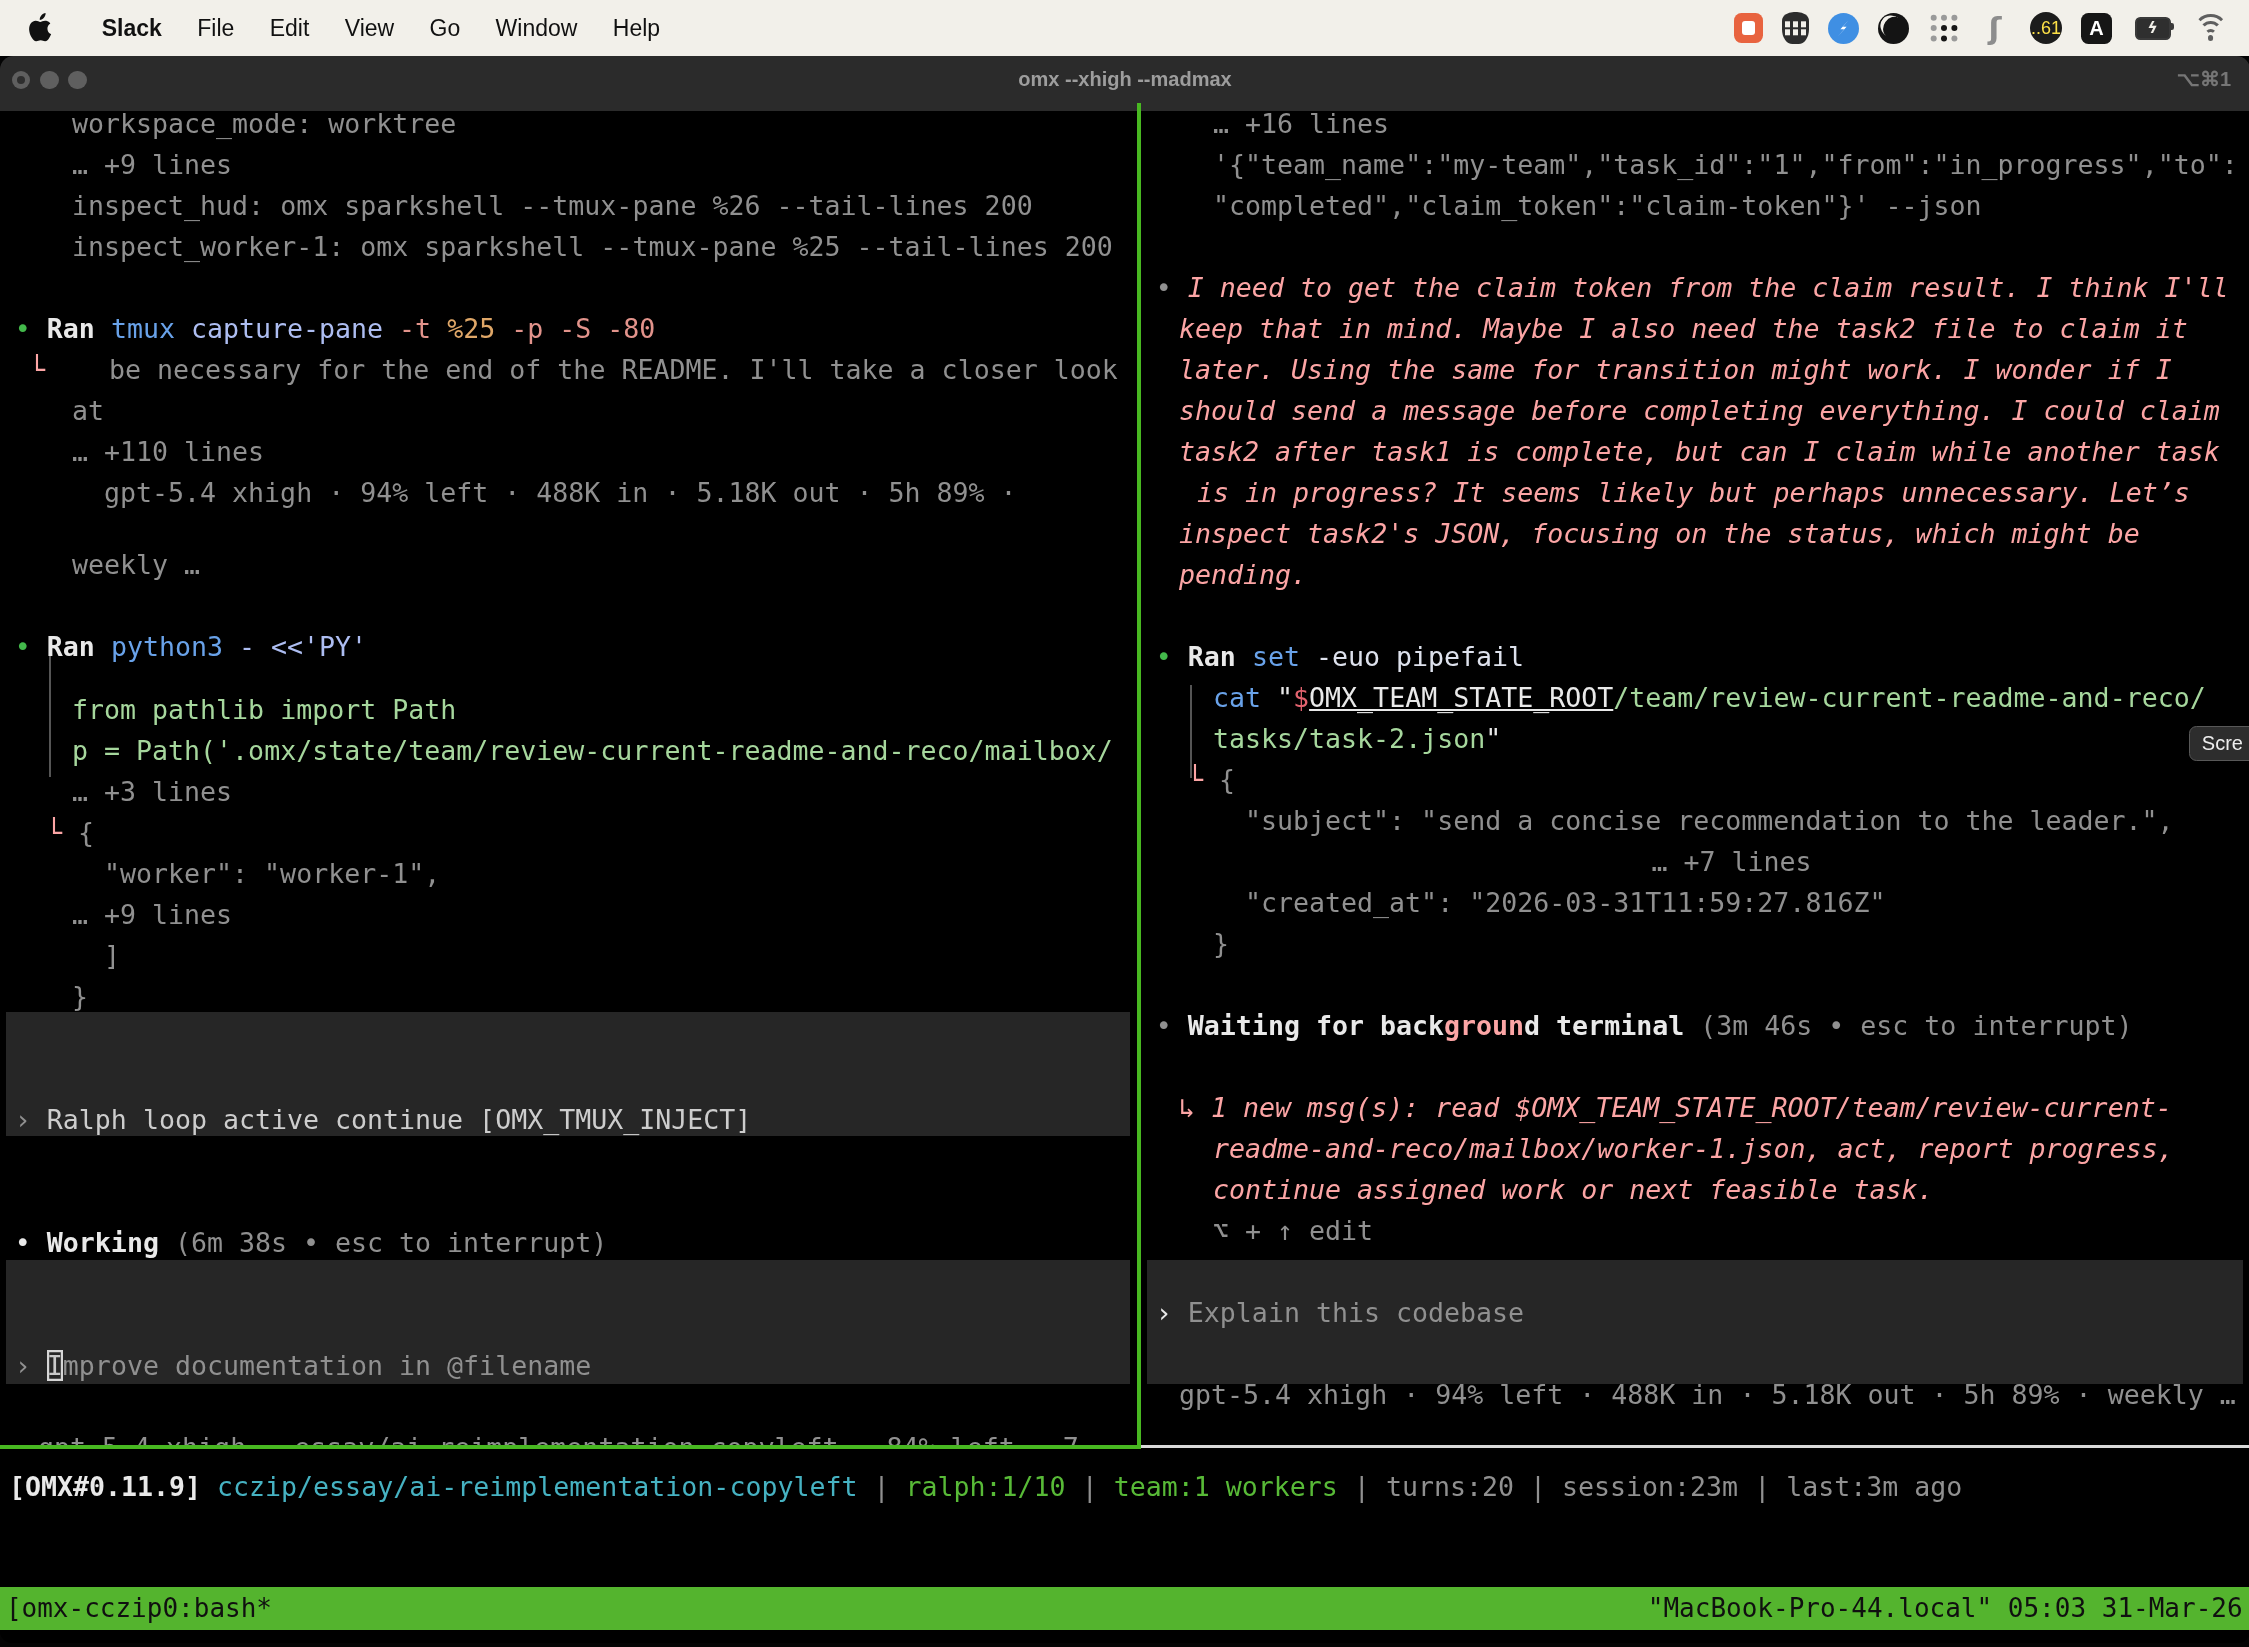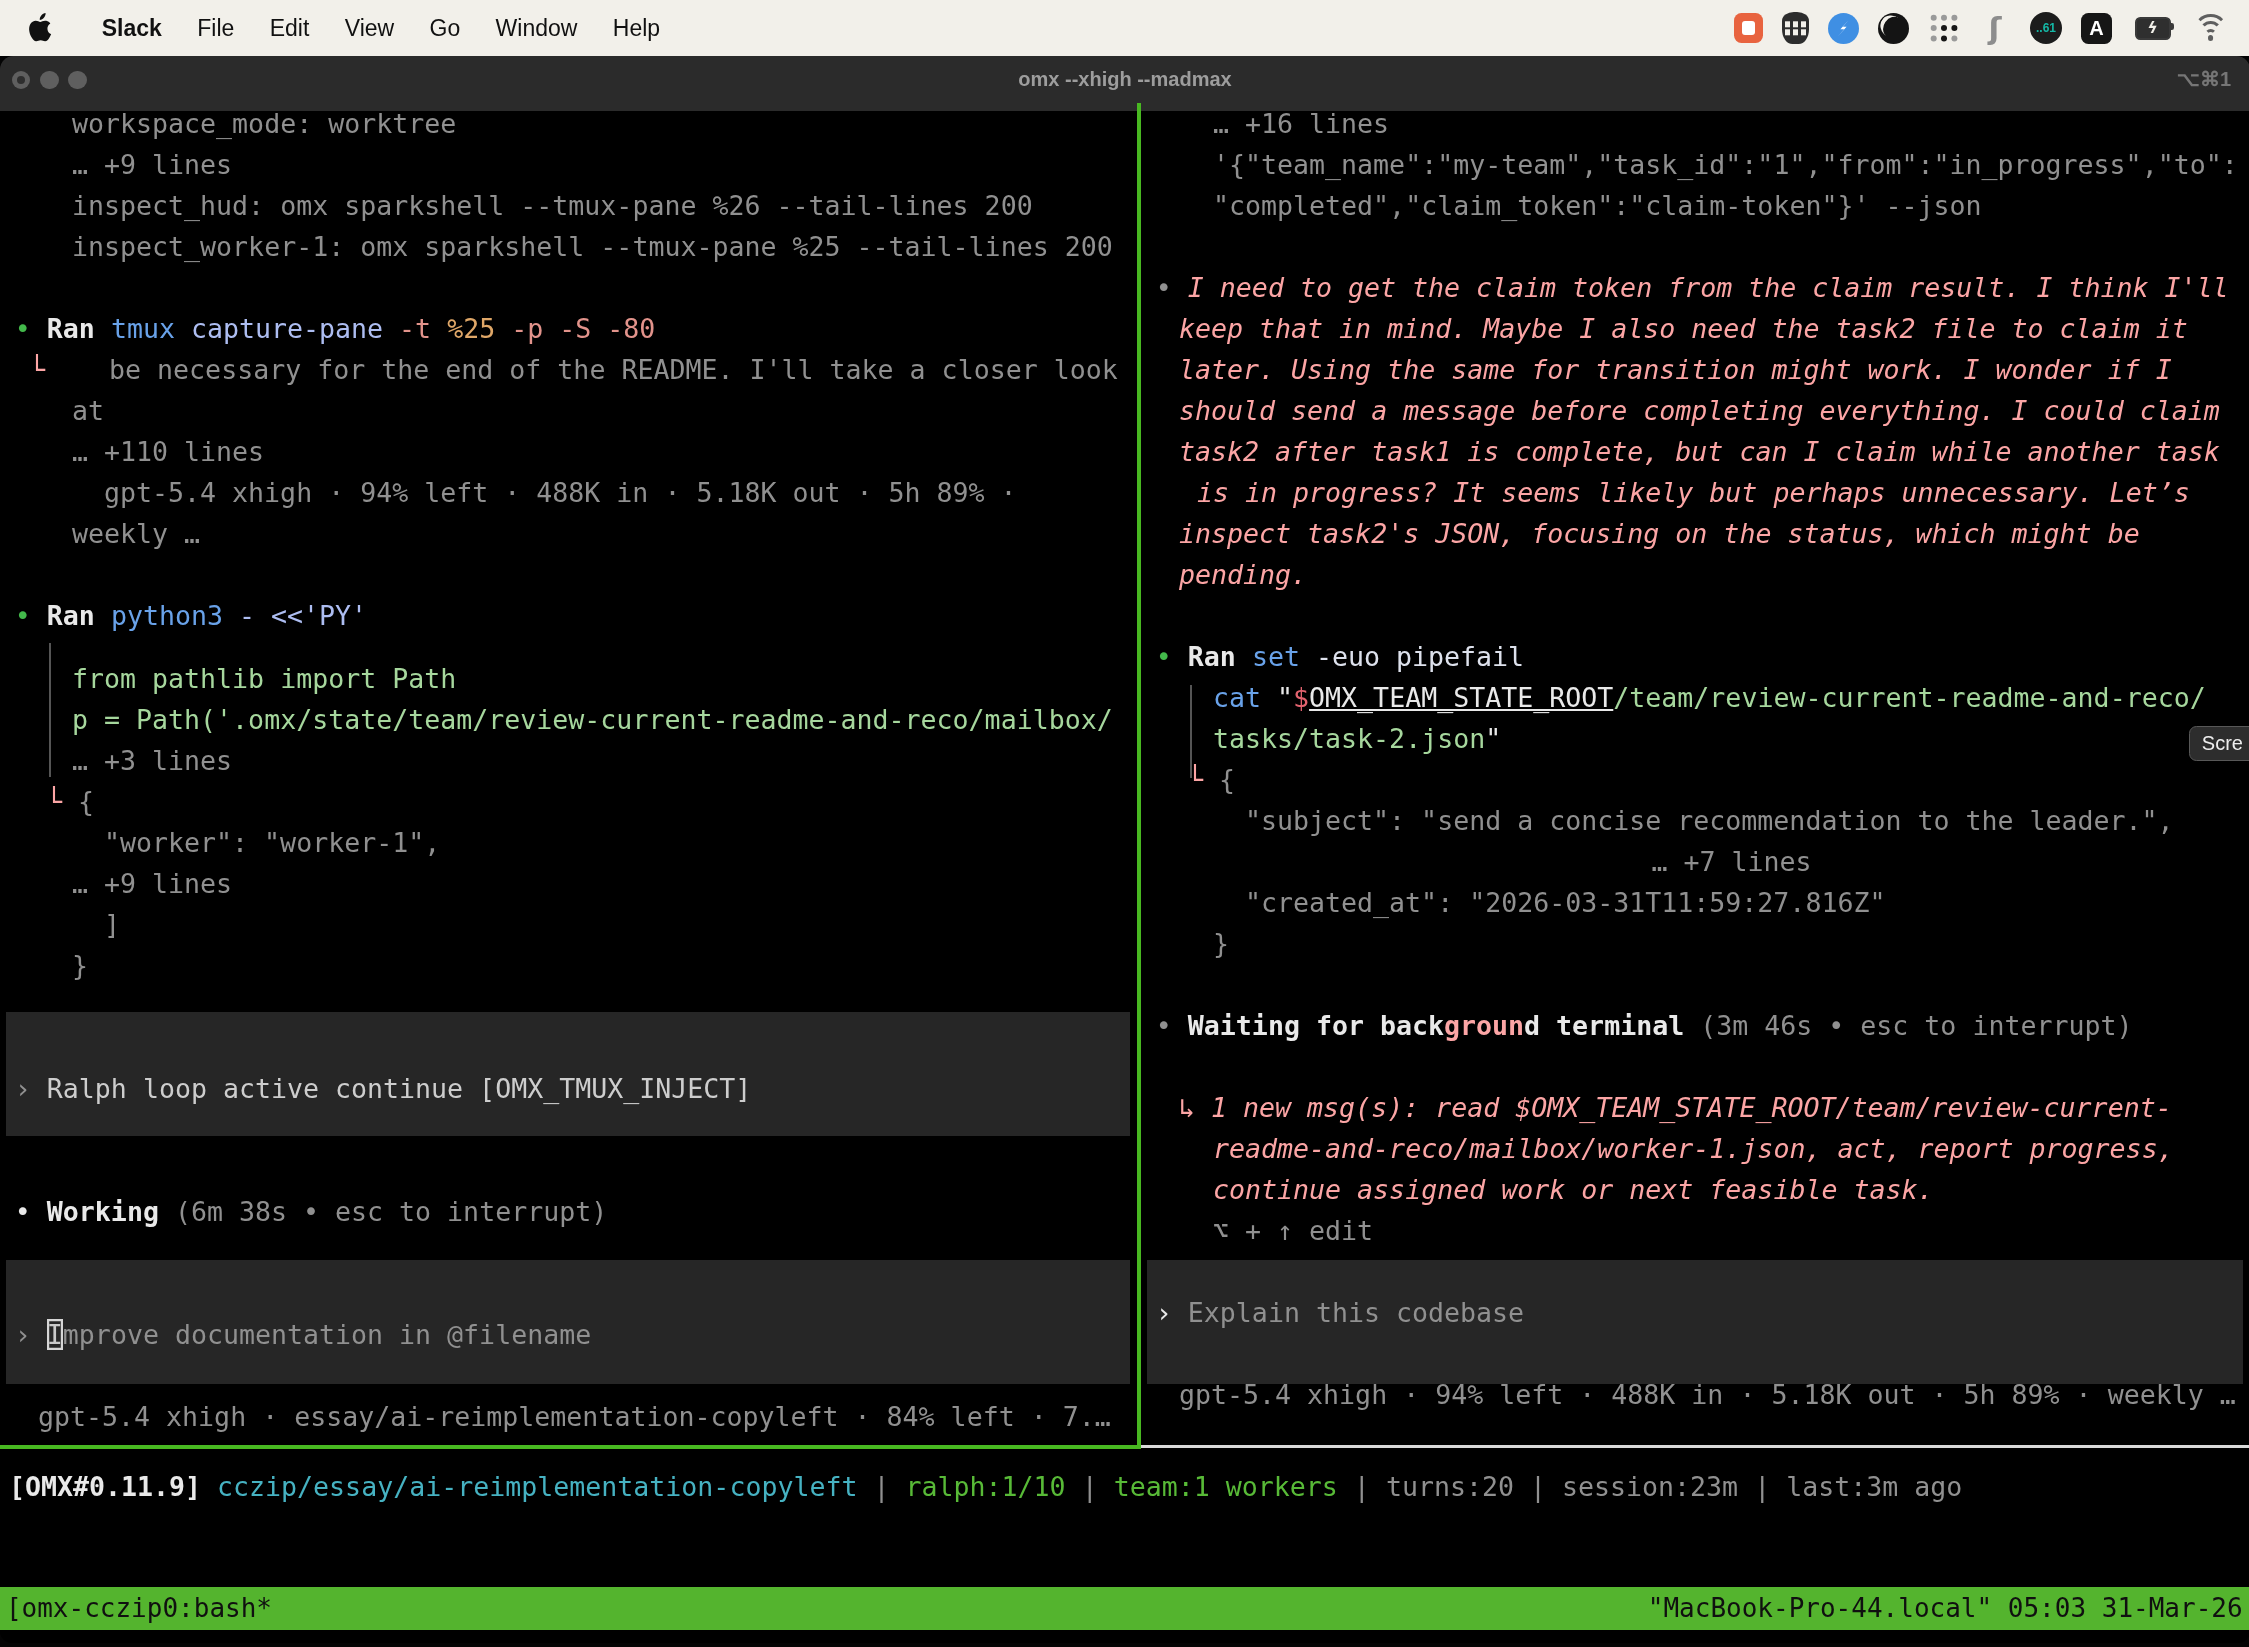--- a/index.html
+++ b/index.html
@@ -18,21 +18,21 @@
   .shield-grid-icon{width:26.6px;height:32px;background:#2d2d2d;border-radius:11.8px 11.8px 10.3px 10.3px / 8.9px 8.9px 14.8px 14.8px;}
   .shield-grid-icon i{display:block;width:5.2px;height:5.2px;background:#f2f0ea;box-shadow:8px 0 #f2f0ea,-8px 0 #f2f0ea,0 8px #f2f0ea,8px 8px #f2f0ea,-8px 8px #f2f0ea;transform:translateY(-3.7px);}
   .bolt-app-icon{width:31px;height:31px;border-radius:50%;background:#3f8fe3;}
   .bolt-app-icon i{display:block;width:10.3px;height:16px;background:#fff;clip-path:polygon(100% 0,20% 58%,55% 58%,0 100%,80% 42%,45% 42%);}
   .crescent-app-icon{width:31px;height:31px;border-radius:50%;background:#141414;overflow:hidden;}
   .crescent-app-icon i{display:block;width:22px;height:22px;border-radius:50%;border-left:4.4px solid #f2f0ea;transform:rotate(35deg) translateX(-1.5px);}
   .dots-grid-icon i{display:block;width:6.6px;height:6.6px;border-radius:50%;background:#9a9a9a;
     box-shadow:10.3px 0 #9a9a9a,20.7px 0 #9a9a9a,0 10.3px #9a9a9a,10.3px 10.3px #161616,20.7px 10.3px #161616,0 20.7px #9a9a9a,10.3px 20.7px #161616,20.7px 20.7px #9a9a9a;transform:translate(-10.3px,-10.3px);}
   .s-hook-icon b{font-size:31px;color:#8d8d8d;font-weight:bold;font-family:"DejaVu Sans", sans-serif;}
   .badge-61-icon{width:32px;height:32px;border-radius:50%;background:#1c1c1c;}
-  .badge-61-icon b{color:#14b8a6;font-size:12px;font-weight:bold;}
+  .badge-61-icon b{color:#fde047;font-size:18px;font-weight:normal;}
   .a-app-icon{width:31px;height:31px;border-radius:7.4px;background:#161616;}
   .a-app-icon b{color:#fff;font-size:20px;font-weight:bold;}
   .battery-charging-icon{width:43px;}
   .battery-charging-icon i{position:relative;display:flex;align-items:center;justify-content:center;width:32px;height:19px;border:2.2px solid #3a3a3a;border-radius:5.2px;background:#2f2f2f;}
   .battery-charging-icon i:after{content:"";position:absolute;right:-5.9px;top:4.4px;width:3.7px;height:7.4px;background:#3a3a3a;border-radius:0 2.2px 2.2px 0;}
   .battery-charging-icon b{color:#f2f0ea;font-size:15.5px;font-family:"DejaVu Sans", sans-serif;}
   .wifi-icon{width:35px;height:28px;}
   .wifi-icon u{position:absolute;left:50%;transform:translateX(-50%);border:3.7px solid transparent;border-top-color:#5f5f5f;border-radius:50%;}
   .wifi-icon u:nth-of-type(1){width:29.5px;height:29.5px;top:0px;}
   .wifi-icon u:nth-of-type(2){width:17.7px;height:17.7px;top:7.4px;}
@@ -145,21 +145,21 @@
           <div class="ln" style="padding-left: 72px;"><span class="c-gy">workspace_mode: worktree</span></div>
           <div class="ln" style="padding-left: 72px;"><span class="c-gy">… +9 lines</span></div>
           <div class="ln" style="padding-left: 72px;"><span class="c-gy">inspect_hud: omx sparkshell --tmux-pane %26 --tail-lines 200</span></div>
           <div class="ln" style="padding-left: 72px;"><span class="c-gy">inspect_worker-1: omx sparkshell --tmux-pane %25 --tail-lines 200</span></div>
           <div class="ln"></div>
           <div class="ln" style="padding-left: 14.8px;"><span class="c-bu">• </span><span class="c-wh fb">Ran </span><span class="c-bl">tmux </span><span class="c-pw">capture-pane </span><span class="c-sal">-t </span><span class="c-or">%25 </span><span class="c-sal">-p </span><span class="c-sal">-S </span><span class="c-sal">-80</span></div>
           <div class="ln" style="padding-left: 29px;"><span class="c-dim">└</span><span class="c-gy">    be necessary for the end of the README. I'll take a closer look</span></div>
           <div class="ln" style="padding-left: 72px;"><span class="c-gy">at</span></div>
           <div class="ln" style="padding-left: 72px;"><span class="c-gy">… +110 lines</span></div>
           <div class="ln" style="padding-left: 104px;"><span class="c-gy">gpt-5.4 xhigh · 94% left · 488K in · 5.18K out · 5h 89% ·</span></div>
-          <div class="ln" style="padding-left: 72px;"><span class="c-gy">weekly …</span></div>
+          <div class="ln" style="padding-left: 72px; margin-top: 31px;"><span class="c-gy">weekly …</span></div>
           <div class="ln"></div>
           <div class="ln" style="padding-left: 14.8px;"><span class="c-bu">• </span><span class="c-wh fb">Ran </span><span class="c-bl">python3 </span><span class="c-pw">- &lt;&lt;'PY'</span></div>
           <div class="ln" style="padding-left: 72px; margin-top: 22px;"><span class="c-grn">from pathlib import Path</span></div>
           <div class="ln" style="padding-left: 72px;"><span class="c-grn">p = Path('.omx/state/team/review-current-readme-and-reco/mailbox/</span></div>
           <div class="ln" style="padding-left: 72px;"><span class="c-gy">… +3 lines</span></div>
           <div class="ln" style="padding-left: 46px;"><span class="c-dim">└ </span><span class="c-gy">{</span></div>
           <div class="ln" style="padding-left: 104px;"><span class="c-gy">"worker": "worker-1",</span></div>
           <div class="ln" style="padding-left: 72px;"><span class="c-gy">… +9 lines</span></div>
           <div class="ln" style="padding-left: 104px;"><span class="c-gy">]</span></div>
           <div class="ln" style="padding-left: 72px;"><span class="c-gy">}</span></div>

